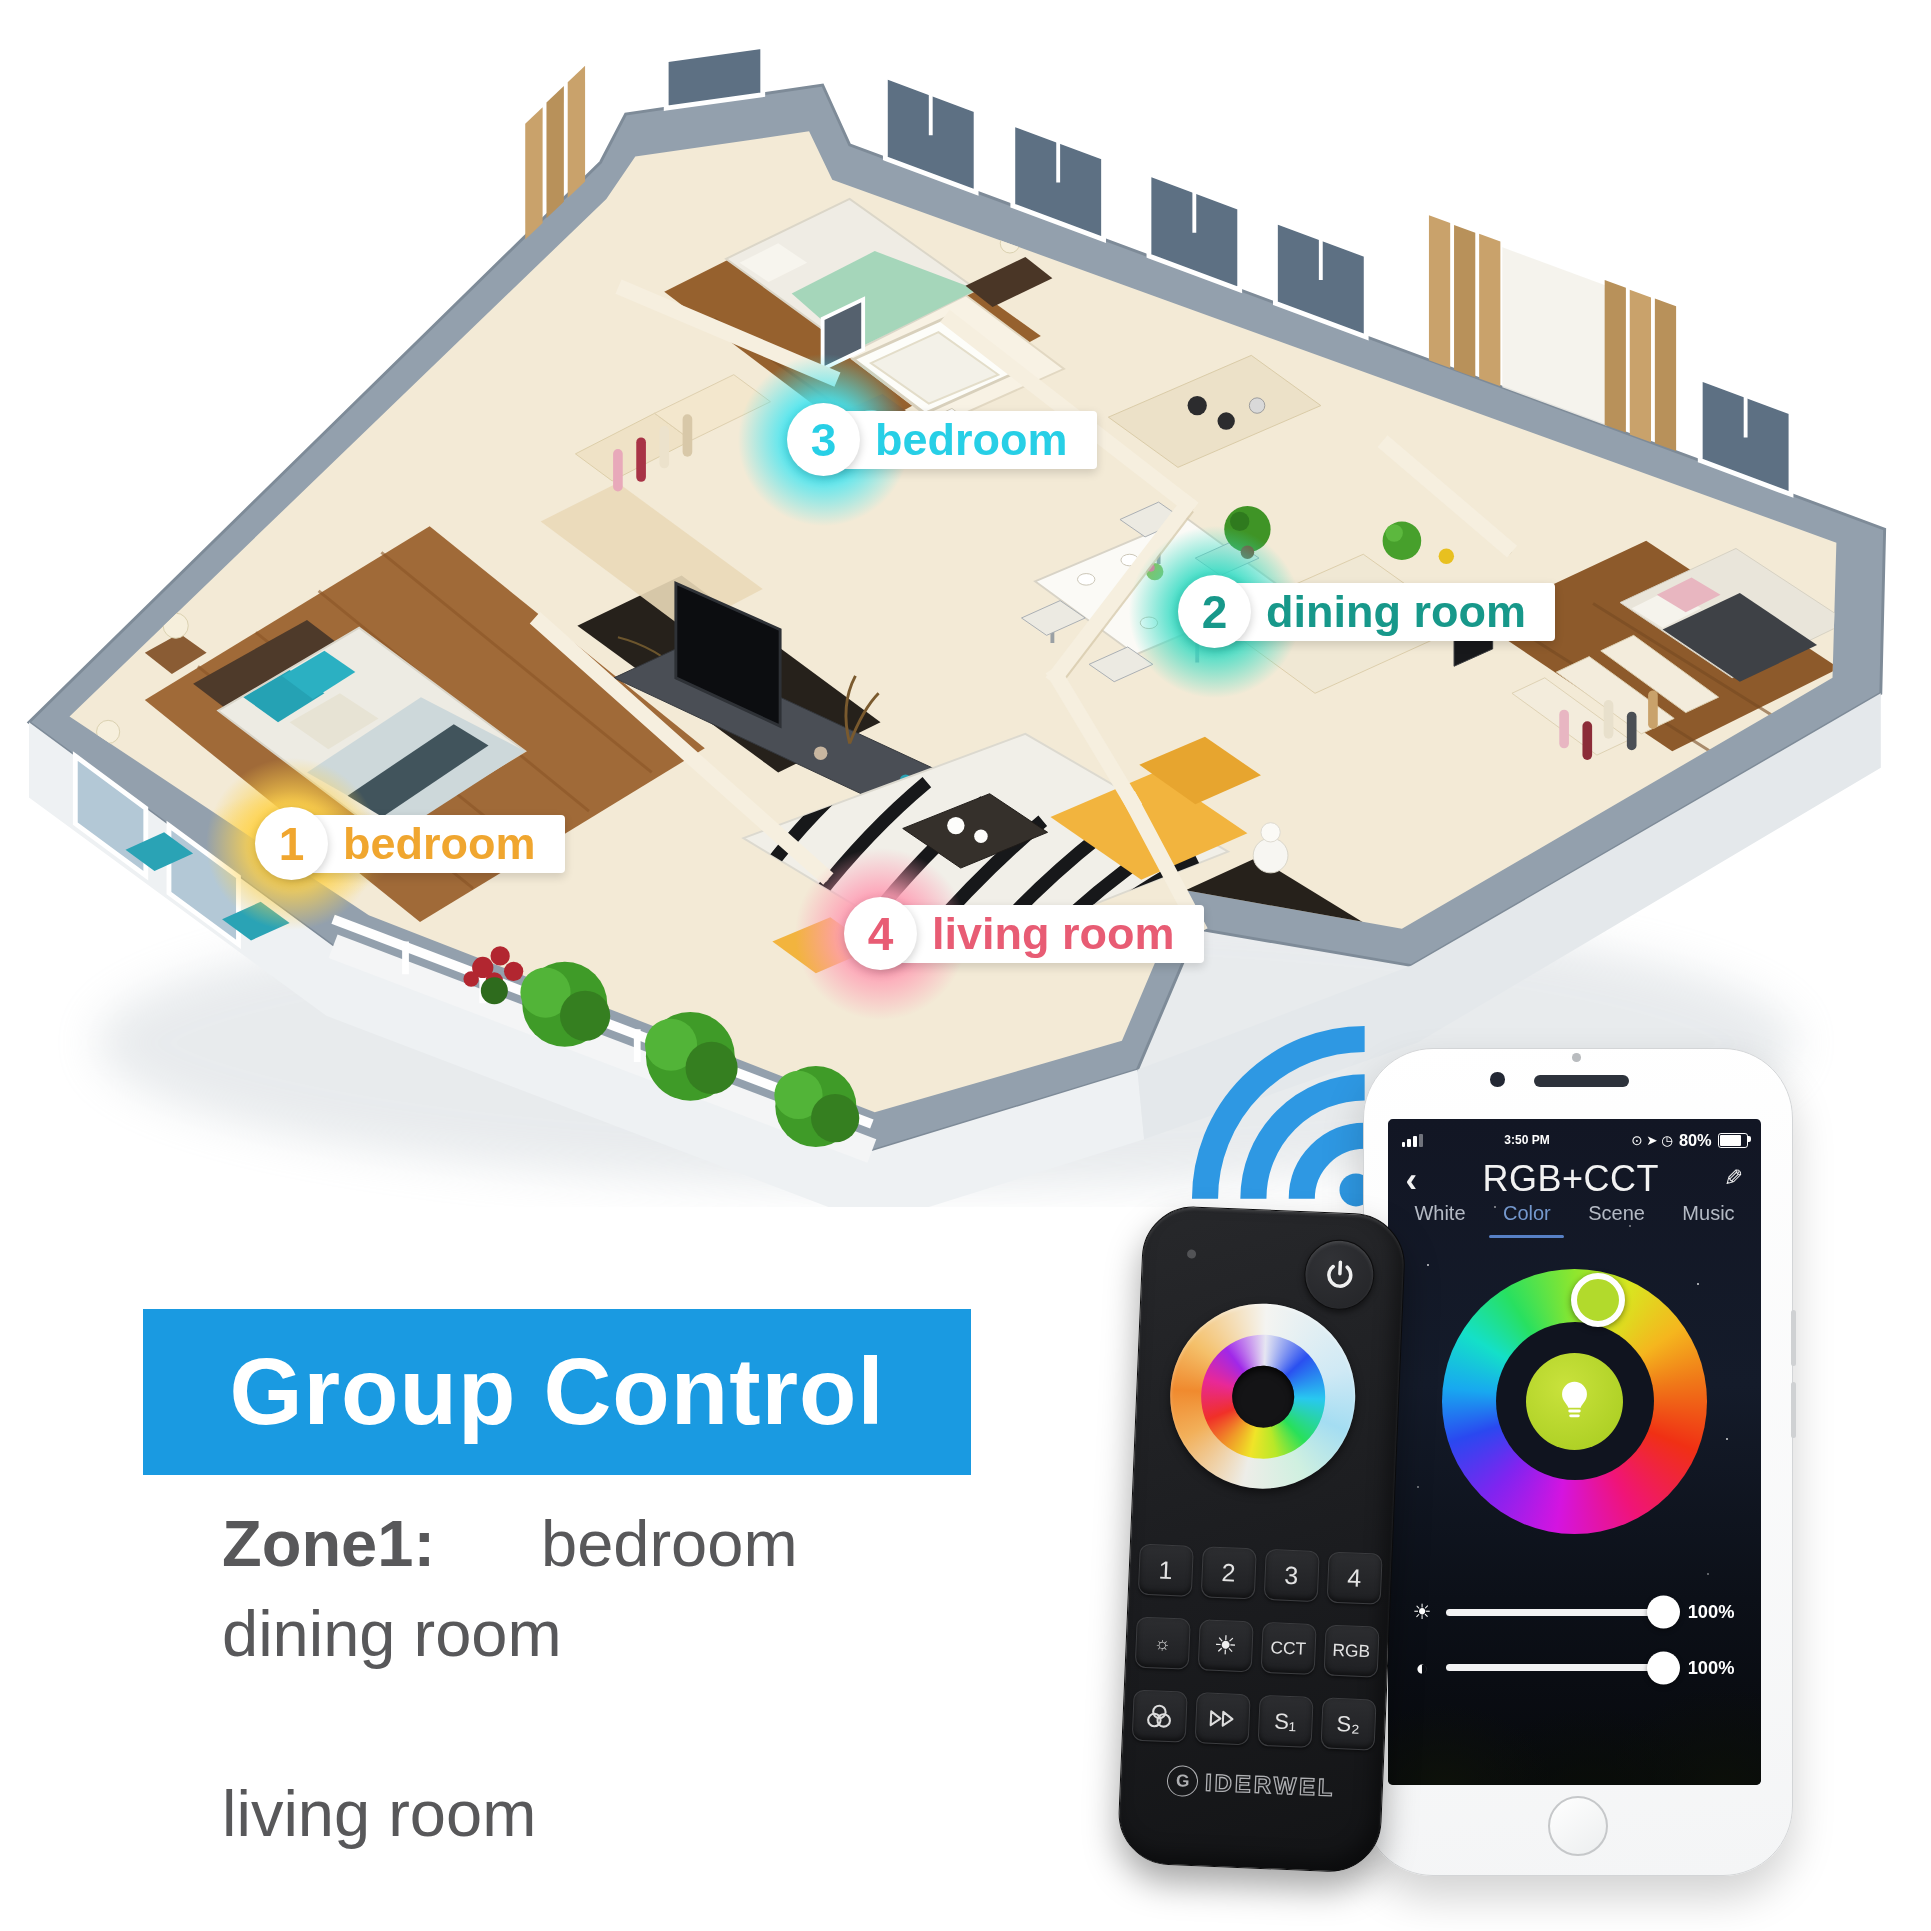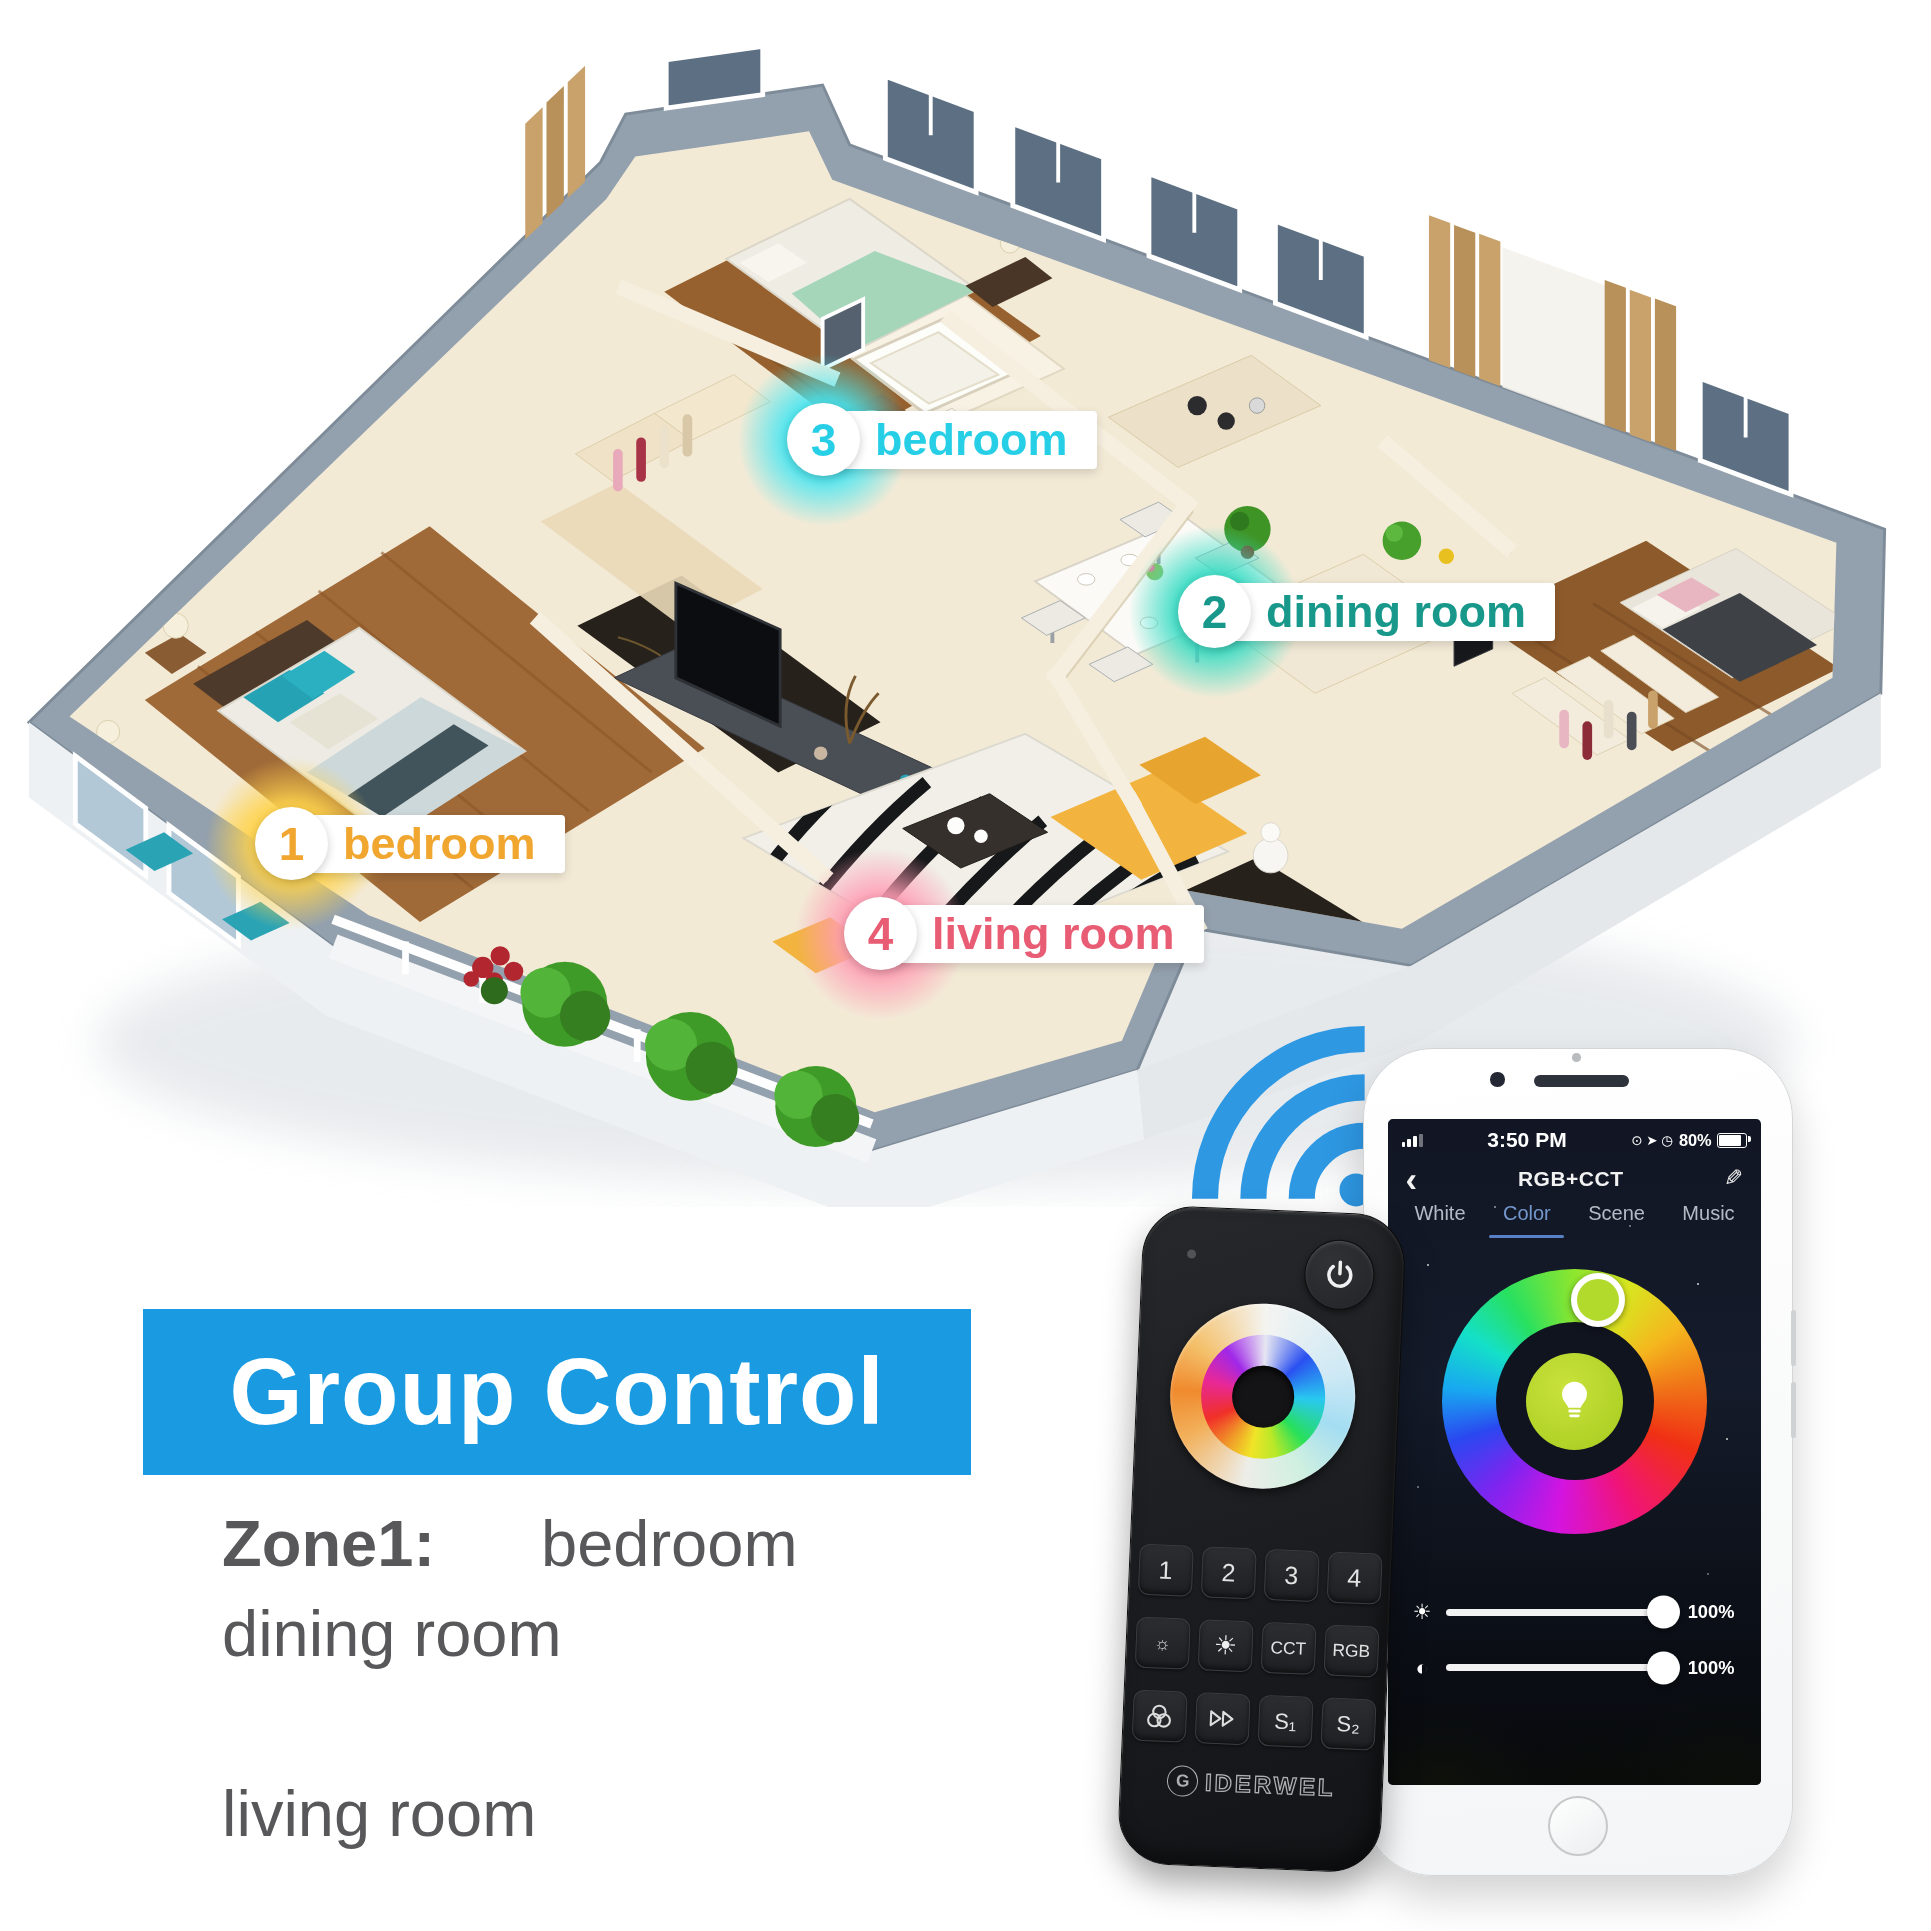--- a/index.html
+++ b/index.html
@@ -86,29 +86,29 @@
   .trees{position:absolute;left:0;bottom:0;width:100%;height:193px;
       background:radial-gradient(ellipse 154px 116px at 15% 100%,rgba(14,18,10,.95),transparent 70%),
                  radial-gradient(ellipse 193px 135px at 55% 105%,rgba(10,14,8,.9),transparent 65%),
                  radial-gradient(ellipse 174px 145px at 90% 100%,rgba(12,16,9,.92),transparent 68%);}
   .statusbar{position:relative;display:flex;align-items:center;justify-content:space-between;
       height:31px;padding:5.8px 13.5px 0 13.5px;color:#fff;}
   .sig{display:flex;align-items:flex-end;gap:1.9px;}
   .sig i{display:block;width:3.9px;background:#fff;border-radius:1px;}
   .sig i:nth-child(1){height:4.8px}.sig i:nth-child(2){height:7.7px}
   .sig i:nth-child(3){height:10.6px}.sig i:nth-child(4){height:12.6px;opacity:.4}
-  .stime{font-size:21px;font-weight:bold;}
+  .stime{font-size:12px;font-weight:bold;}
   .sright{display:flex;align-items:center;gap:5.8px;font-size:13.5px;}
   .spct{font-size:16.4px;font-weight:bold;}
   .batt{width:28px;height:13.5px;border:1.9px solid #fff;border-radius:2.9px;position:relative;}
   .batt i{position:absolute;left:1px;top:1px;bottom:1px;width:78%;background:#fff;border-radius:1px;}
   .batt::after{content:'';position:absolute;right:-4.8px;top:2.9px;width:2.9px;height:5.8px;background:#fff;border-radius:0 1.9px 1.9px 0;}
   .navbar{display:flex;align-items:center;justify-content:space-between;height:46px;padding:0 17.4px;color:#f2f2f2;}
   .back{font-size:35px;line-height:35px;font-weight:bold;}
-  .ntitle{font-size:21px;font-weight:700;letter-spacing:0.5px;}
+  .ntitle{font-size:36px;font-weight:400;letter-spacing:0.5px;}
   .edit{font-size:23px;transform:scaleX(-1);}
   .tabs{display:flex;justify-content:space-around;align-items:flex-start;height:46px;padding:0 7.7px;}
   .tab{font-size:20px;color:#c6ccd6;opacity:.9;position:relative;padding-bottom:5.8px;}
   .tab.active{color:#7fa6e0;}
   .tab.active::after{content:'';position:absolute;left:-13.5px;right:-13.5px;bottom:-7.7px;height:2.9px;
       background:#5f8cd8;border-radius:1.9px;}
   .wheelwrap{position:relative;height:309px;margin-top:21px;}
   .pwheel{position:absolute;left:54px;top:0;width:265px;height:265px;border-radius:50%;
       background:conic-gradient(from 0deg,#8ee62e,#d8e620 25deg,#f5b61e 55deg,#f07818 80deg,#f03014 112deg,
         #f01478 152deg,#d414e0 188deg,#8024f0 222deg,#2a48f0 252deg,#18a8f0 276deg,#14e0c8 302deg,

